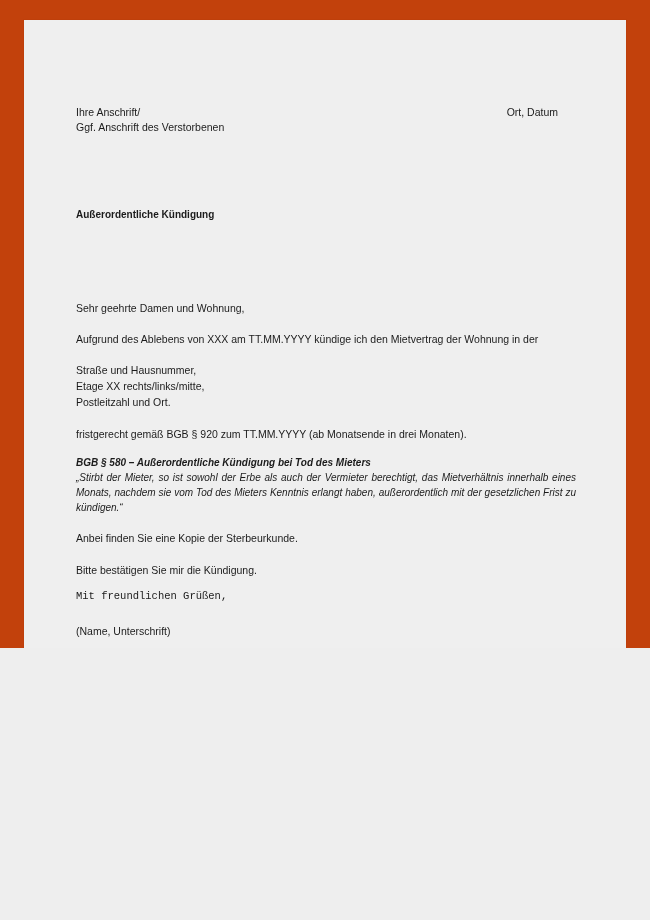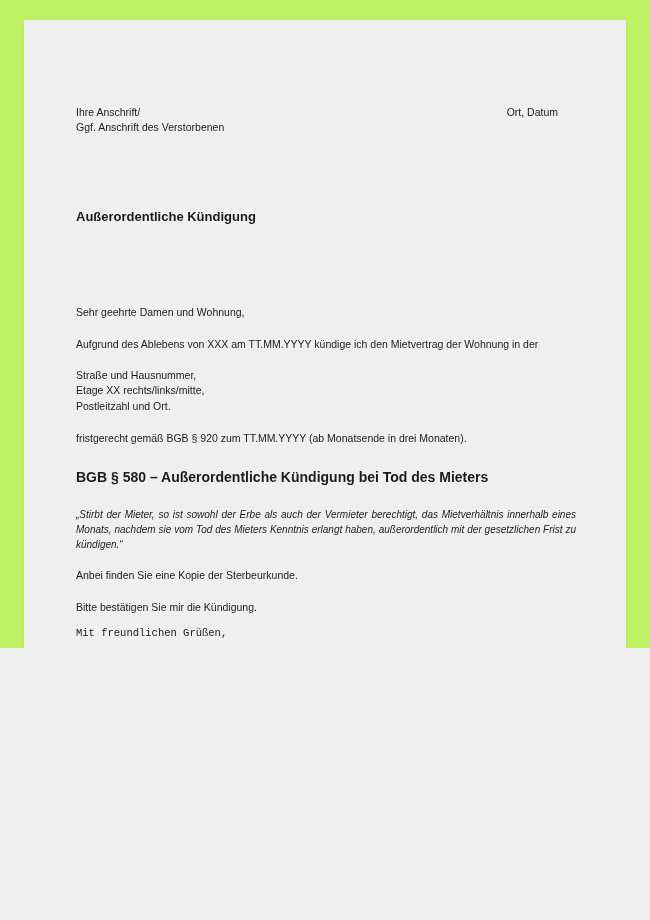--- a/index.html
+++ b/index.html
@@ -10,21 +10,21 @@
   body {
     width: 650px;
     height: 920px;
     font-family: "Liberation Sans", sans-serif;
     -webkit-font-smoothing: antialiased;
   }
   .page {
     position: relative;
     width: 650px;
     height: 648px;
-    background: #bef264;
+    background: #c2410c;
     overflow: hidden;
   }
   .sheet {
     position: absolute;
     left: 24px;
     top: 20px;
     width: 602px;
     height: 872px;
     background: #efefef;
     box-shadow: 0 0 0 1px rgba(0,0,0,0.02);
@@ -53,38 +53,39 @@
   .addr-right {
     text-align: center;
     padding-right: 18px;
   }
   .block-landlord {
     margin-top: 72px;
   }
   .subject {
     margin-top: 73px;
     font-weight: bold;
-    font-size: 13px;
+    font-size: 10px;
   }
   .salutation {
     margin-top: 78px;
   }
   .para {
     margin-top: 16px;
   }
   .addr-lines div {
     line-height: 1.5;
   }
   .law-head {
-    margin-top: 21px;
+    margin-top: 14px;
     font-weight: bold;
-    font-size: 14px;
+    font-style: italic;
+    font-size: 10px;
   }
   .law-quote {
-    margin-top: 20px;
+    margin-top: 0;
     font-style: italic;
     font-size: 10px;
     text-align: justify;
     line-height: 1.5;
   }
   .closing {
     margin-top: 11px;
     font-family: Liberation Mono, monospace;
   }
   .signature {

